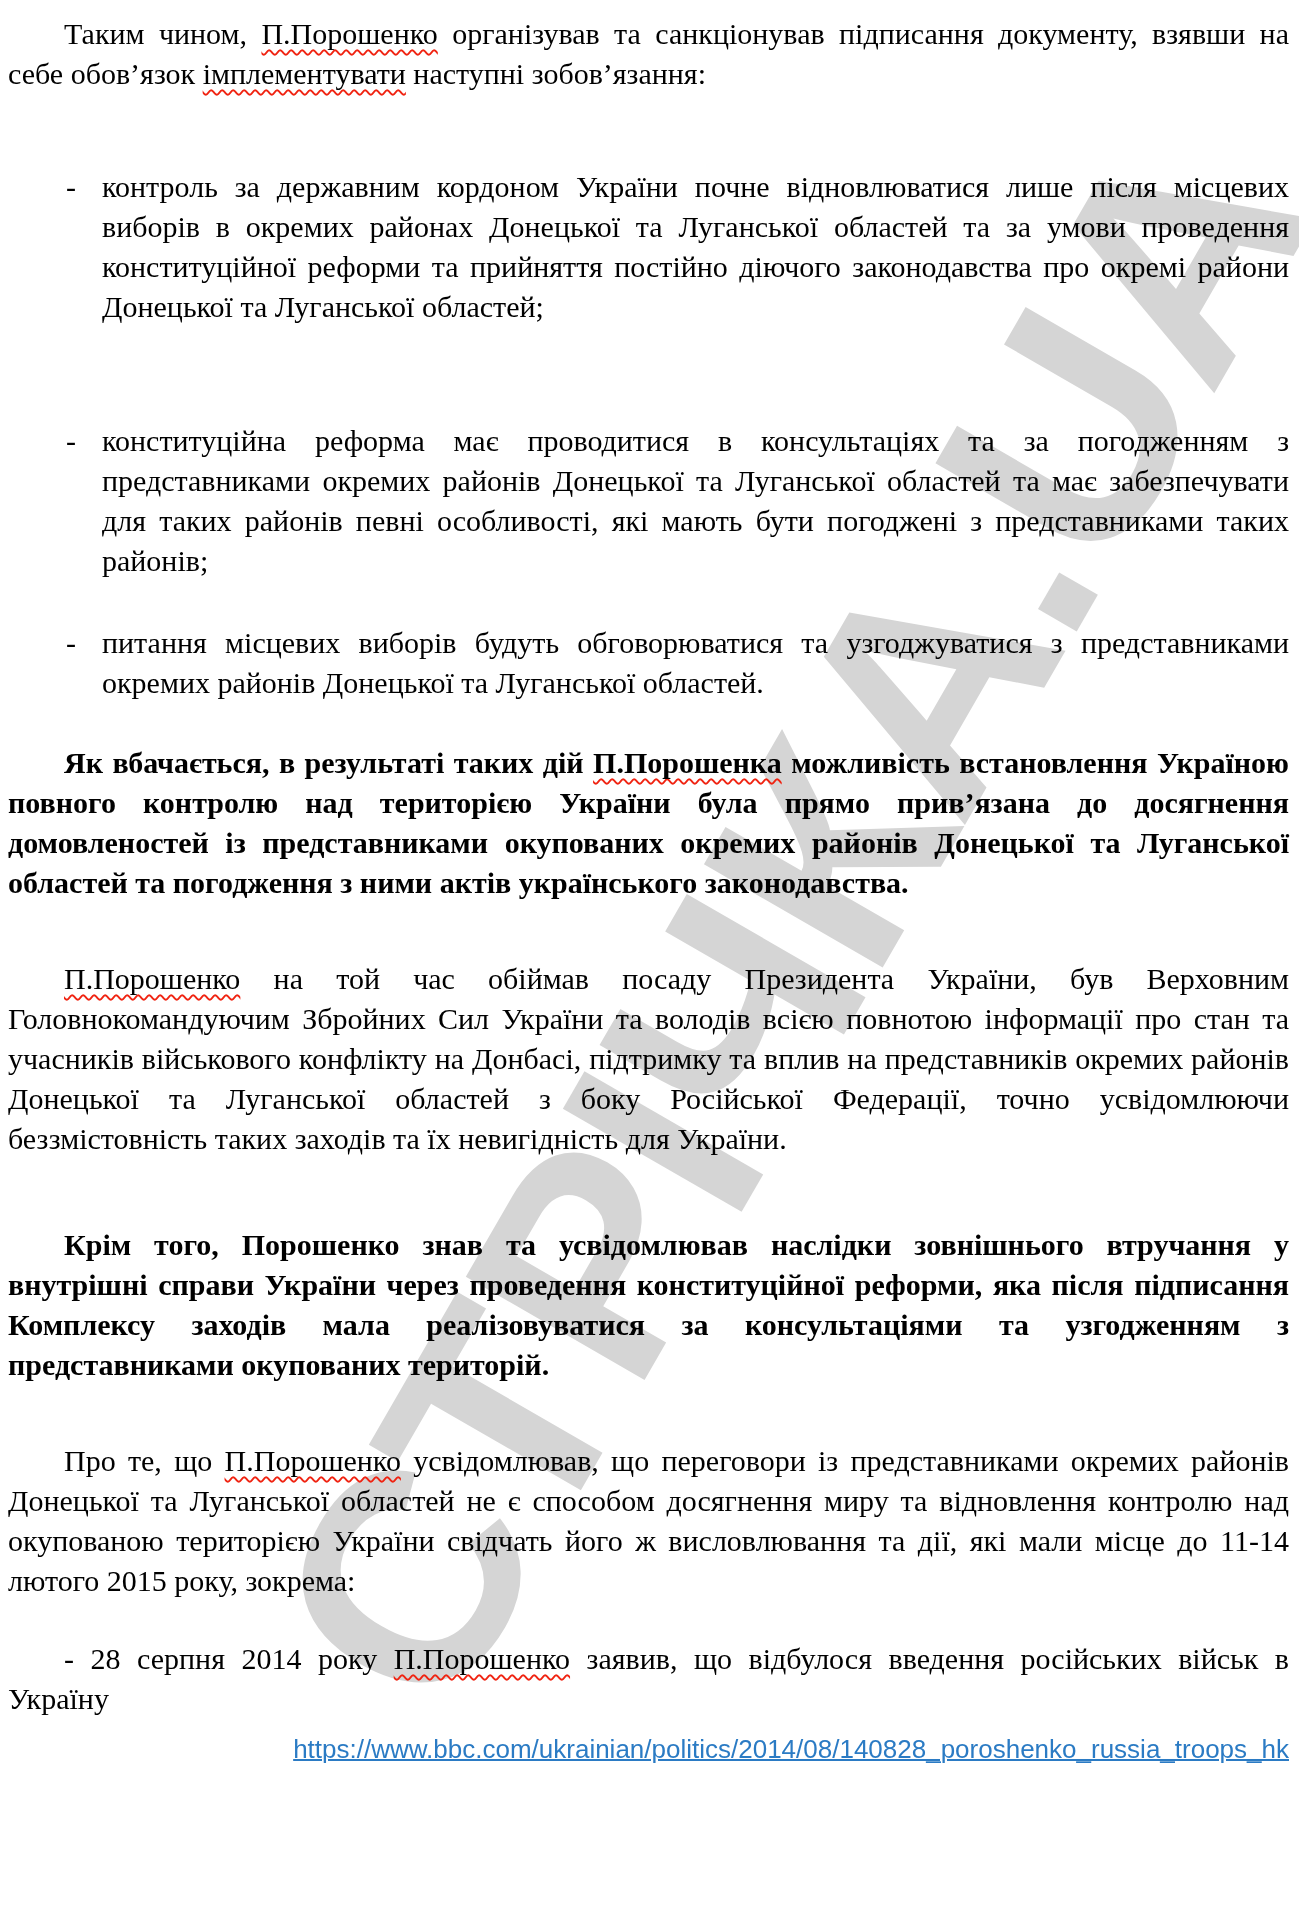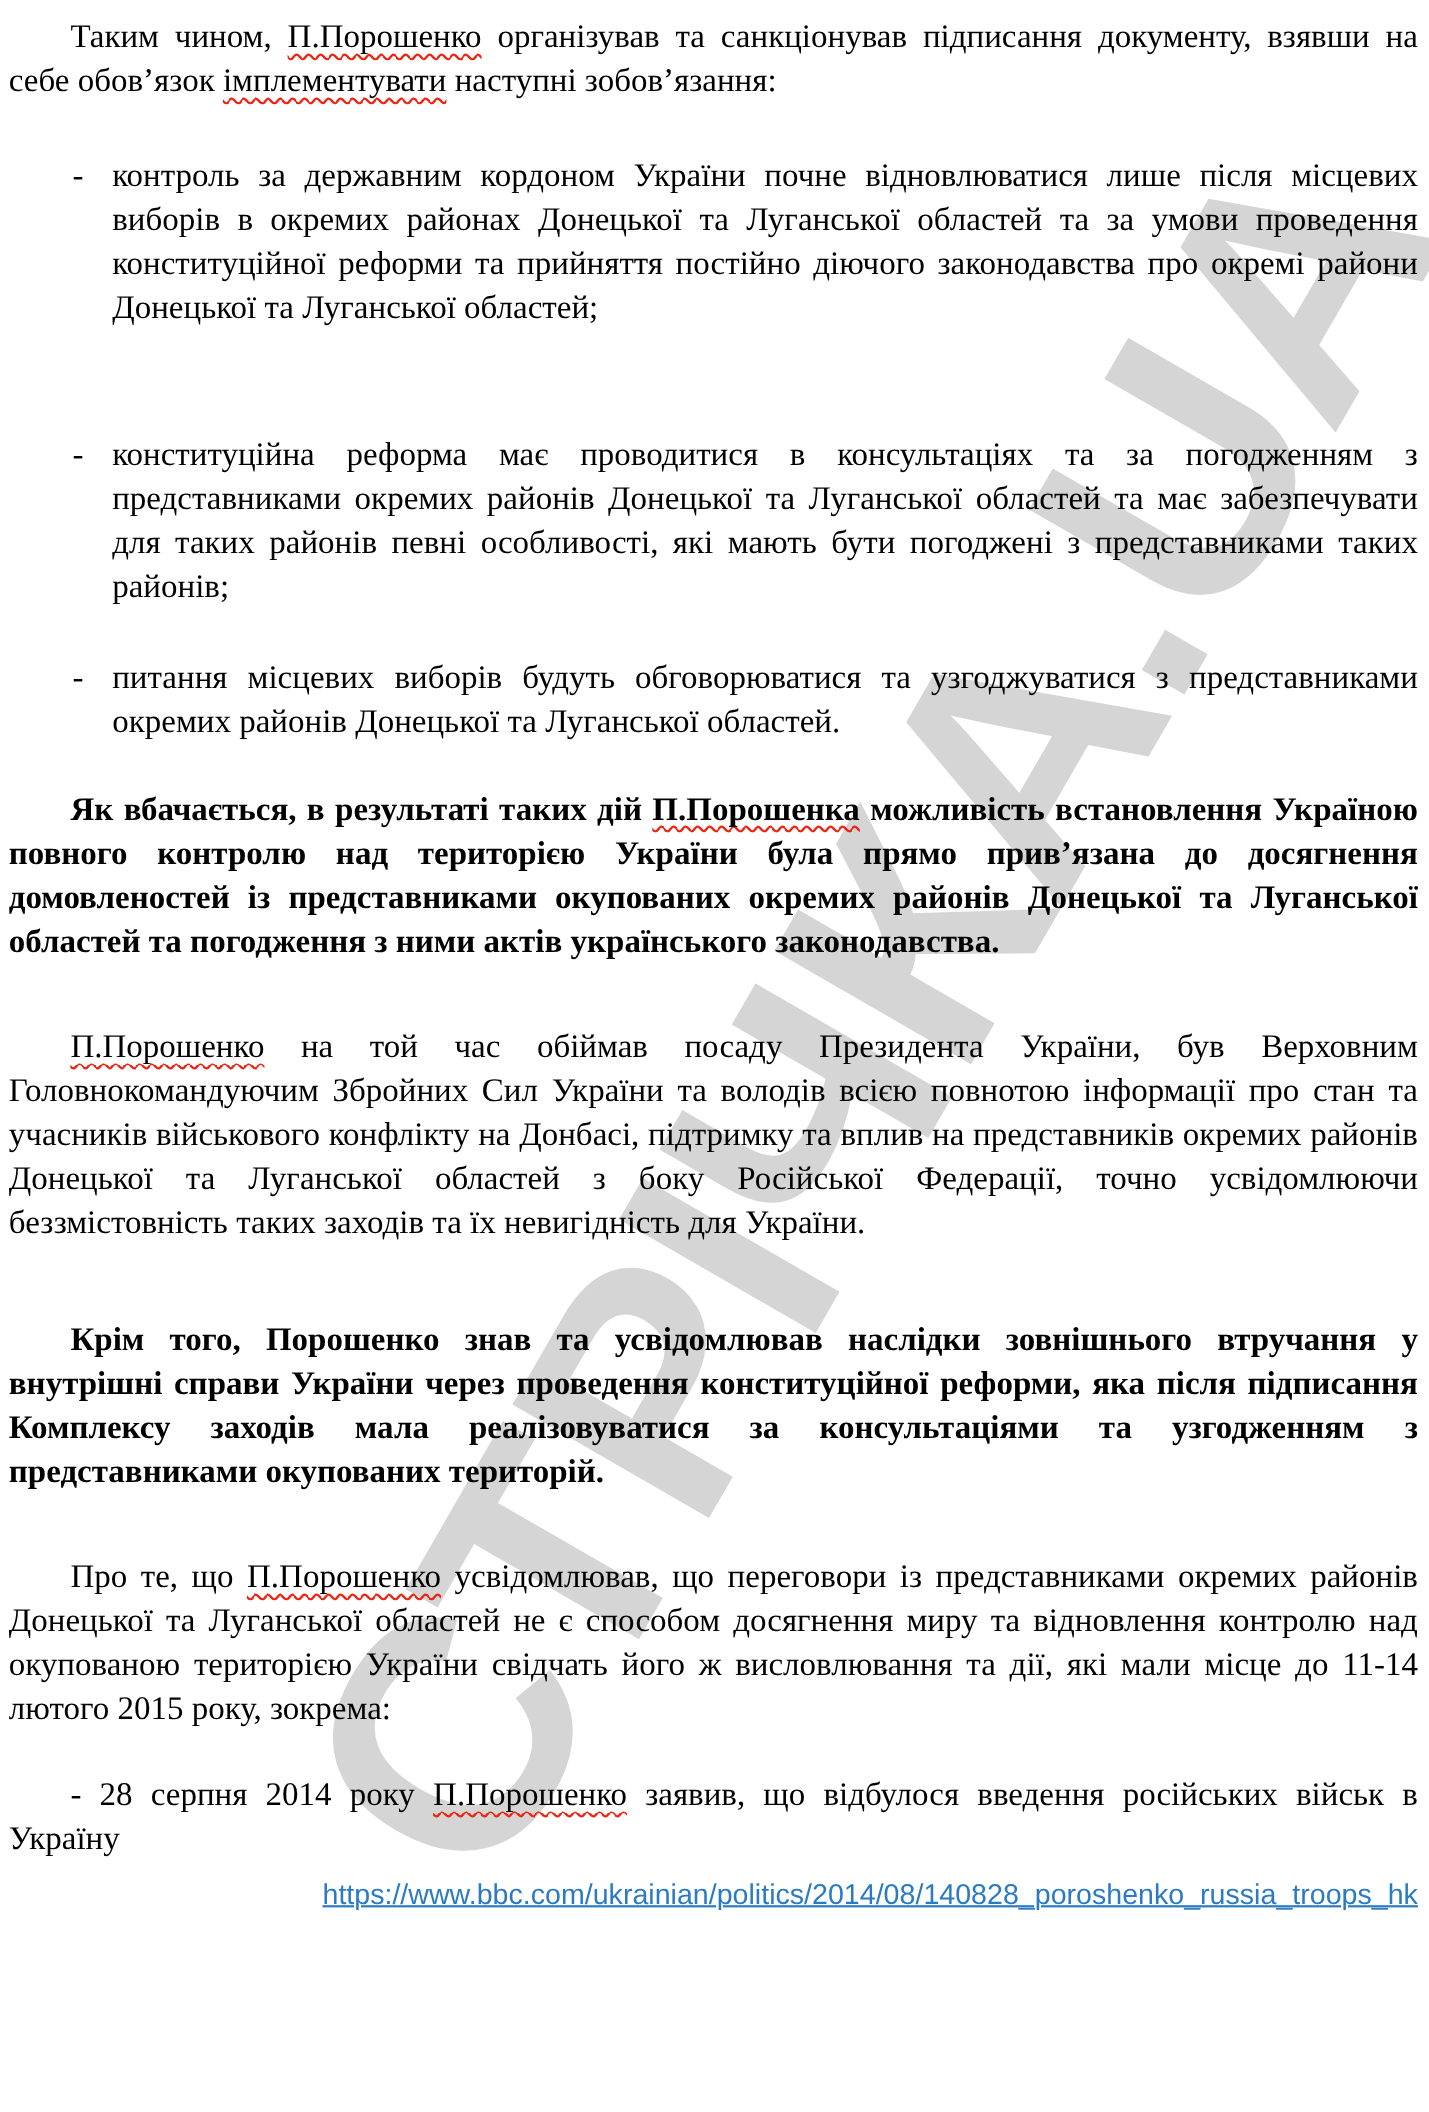--- a/index.html
+++ b/index.html
@@ -60,21 +60,21 @@
     text-decoration-line: underline;
     text-decoration-style: wavy;
     text-decoration-color: var(--squiggle-color, #f02311);
     text-decoration-thickness: 2px;
     text-underline-offset: 5px;
     text-decoration-skip-ink: none;
   }
   .b { font-weight: normal; }
 
   
-  .doc > .p:nth-child(1)  { margin-bottom: 46px; }
+  .doc > .p:nth-child(1)  { margin-bottom: 73px; }
   .doc > .p:nth-child(2)  { margin-bottom: 94px; }
   .doc > .p:nth-child(3)  { margin-bottom: 42px; }
   .doc > .p:nth-child(4)  { margin-bottom: 40px; }
   .doc > .p:nth-child(5)  { margin-bottom: 56px; }
   .doc > .p:nth-child(6)  { margin-bottom: 66px; }
   .doc > .p:nth-child(7)  { margin-bottom: 56px; font-weight: bold; }
   .doc > .p:nth-child(8)  { margin-bottom: 38px; }
   .doc > .p:nth-child(9)  { margin-bottom: 12px; }
 </style>
 </head>

